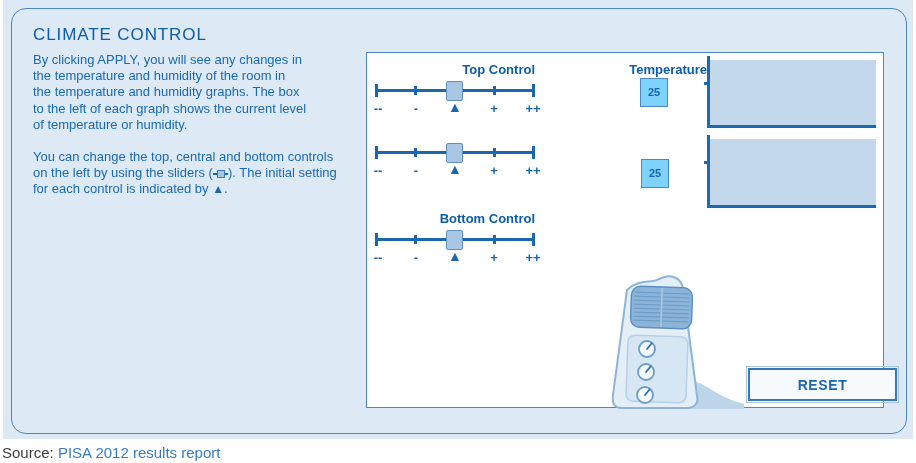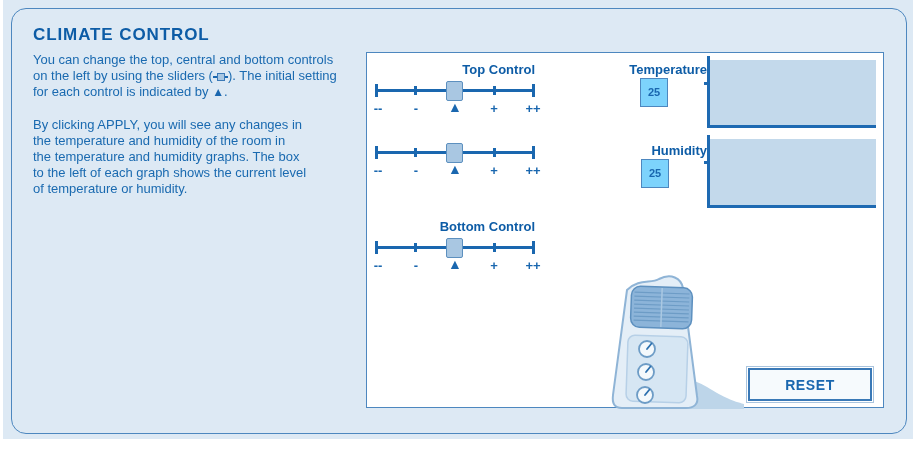--- a/index.html
+++ b/index.html
@@ -3,21 +3,21 @@
 <meta charset="utf-8">
 <style>
   html,body { margin:0; padding:0; background:#ffffff; font-family:"Liberation Sans", sans-serif; }
   .stage { position:relative; width:916px; height:463px; overflow:hidden; }
 
   
   .page { position:absolute; left:3px; top:0; width:910px; height:439px; background:#dde9f4; }
   .frame { position:absolute; left:8px; top:8px; width:894px; height:424px;
            border:1.5px solid #4d87bf; border-radius:15px; }
 
-  .title { position:absolute; left:30px; top:25px; font-size:17px; font-weight:bold;
+  .title { position:absolute; left:30px; top:25px; font-size:17px; font-weight:normal;
            letter-spacing:0.9px; color:#0d5ca6; }
 
   .instructions { position:absolute; left:30px; top:52px; width:340px; font-size:13px;
                   line-height:16.2px; color:#1a6ab0; }
   .instructions p { margin:0 0 16px 0; white-space:pre-line; }
 
   .inline-slider { display:inline-block; width:15px; height:9px; position:relative; vertical-align:-1px; }
   .inline-slider .line { position:absolute; left:0; right:0; top:3.5px; height:2px; background:#1a67af; }
   .inline-slider .box { position:absolute; left:4px; top:0.5px; width:6px; height:6px;
                         background:#a9c7e2; border:1px solid #3a79b7; }
@@ -53,46 +53,46 @@
            border-left:3px solid #1e6ab2; border-bottom:3px solid #1e6ab2; }
   .graph .axis-cap { position:absolute; left:-3px; top:-4px; width:3px; height:4px; background:#1e6ab2; }
   .graph .graph-tick { position:absolute; left:-6px; width:6px; height:3px; background:#1e6ab2; }
 
   
   .btn { position:absolute; top:315px; height:33px; box-sizing:border-box;
          background:#f6fafd; border:2px solid #3a79b7; outline:1px solid #a9c4de; outline-offset:1px;
          font-family:"Liberation Sans", sans-serif; font-size:14px; font-weight:bold;
          letter-spacing:0.6px; color:#1a67af; text-align:center; cursor:pointer; padding:0; }
   .btn-apply { left:9px; width:125px; }
-  .btn-reset { left:381px; width:124px; }
+  .btn-reset { left:381px; width:149px; }
 
   .ac-svg { position:absolute; left:222px; top:215px; width:185px; height:141px; }
 
   
   .source { position:absolute; left:2px; top:444px; font-size:15px; color:#3c3c3c; }
   .source a { color:#377dbb; text-decoration:none; cursor:pointer; }
 </style>
 </head>
 <body>
 
 <div class="stage">
   <div class="page">
     <div class="frame"></div>
 
     <div class="title">CLIMATE CONTROL</div>
 
     <div class="instructions">
-      <p><span>You can change the top, central and bottom controls
-on the left by using the sliders (</span><span class="inline-slider"><span class="line"></span><span class="box"></span></span><span>). The initial setting
-for each control is indicated by </span><span class="inline-marker">▲</span><span>.</span></p>
       <p><span>By clicking APPLY, you will see any changes in
 the temperature and humidity of the room in
 the temperature and humidity graphs. The box
 to the left of each graph shows the current level
 of temperature or humidity.</span></p>
+      <p><span>You can change the top, central and bottom controls
+on the left by using the sliders (</span><span class="inline-slider"><span class="line"></span><span class="box"></span></span><span>). The initial setting
+for each control is indicated by </span><span class="inline-marker">▲</span><span>.</span></p>
     </div>
 
     <div class="panel">
 
       <div class="slider-group" style="top:9px;">
         <div class="slider-title">Top Control</div>
         <div class="track-row">
           <div class="track-line"></div>
           <div class="tick end" style="left:0;"></div>
           <div class="tick mid" style="left:39px;"></div>
@@ -120,21 +120,21 @@
         </div>
         <div class="scale-row">
           <span style="left:3px;">--</span>
           <span style="left:41px;">-</span>
           <span class="marker" style="left:80px;">▲</span>
           <span style="left:119px;">+</span>
           <span style="left:158px;">++</span>
         </div>
       </div>
 
-      <div class="slider-group" style="top:166px;">
+      <div class="slider-group" style="top:158px;">
         <div class="slider-title">Bottom Control</div>
         <div class="track-row">
           <div class="track-line"></div>
           <div class="tick end" style="left:0;"></div>
           <div class="tick mid" style="left:39px;"></div>
           <div class="tick mid" style="left:118px;"></div>
           <div class="tick end" style="left:157px;"></div>
           <div class="handle" style="left:71px;"></div>
         </div>
         <div class="scale-row">
@@ -146,21 +146,20 @@
         </div>
       </div>
 
       <div class="readout-label" style="top:9px;">Temperature</div>
       <div class="readout-box" style="left:273px; top:25px;">25</div>
       <div class="graph" style="top:7px; height:65px;">
         <div class="axis-cap"></div>
         <div class="graph-tick" style="top:22px;"></div>
       </div>
 
-      <div class="readout-label" style="top:90px;">Humidity</div>
       <div class="readout-box" style="left:274px; top:106px;">25</div>
       <div class="graph" style="top:86px; height:66px;">
         <div class="axis-cap"></div>
         <div class="graph-tick" style="top:22px;"></div>
       </div>
 
       <svg class="ac-svg" viewBox="0 0 185 141">
         <path d="M70,120 C88,111 102,109 118,119 C136,130 144,133 155,136 L155,141 L58,141 Z" fill="#bdd5e9"></path>
         <path d="M38,22 C50,10 62,16 70,11 C82,5 92,10 94,20 L108,128 C110,137 104,140 97,140 L33,140 C25,140 23,135 24,127 Z" fill="#e4eef7" stroke="#8fb4d6" stroke-width="2" stroke-linejoin="round"></path>
         <g transform="rotate(2 72 40)">
@@ -180,13 +179,14 @@
         <g>
           <circle cx="56" cy="127" r="8" fill="#f4f9fc" stroke="#6d9cc6" stroke-width="1.8"></circle>
           <line x1="56" y1="127" x2="60.5" y2="121.5" stroke="#2a6fae" stroke-width="1.8" stroke-linecap="round"></line>
         </g>
       </svg>
 
       <button class="btn btn-reset">RESET</button>
     </div>
   </div>
 
+  <div class="source"><span>Source: </span><a>PISA 2012 results report</a></div>
 </div>
 
 </body></html>

